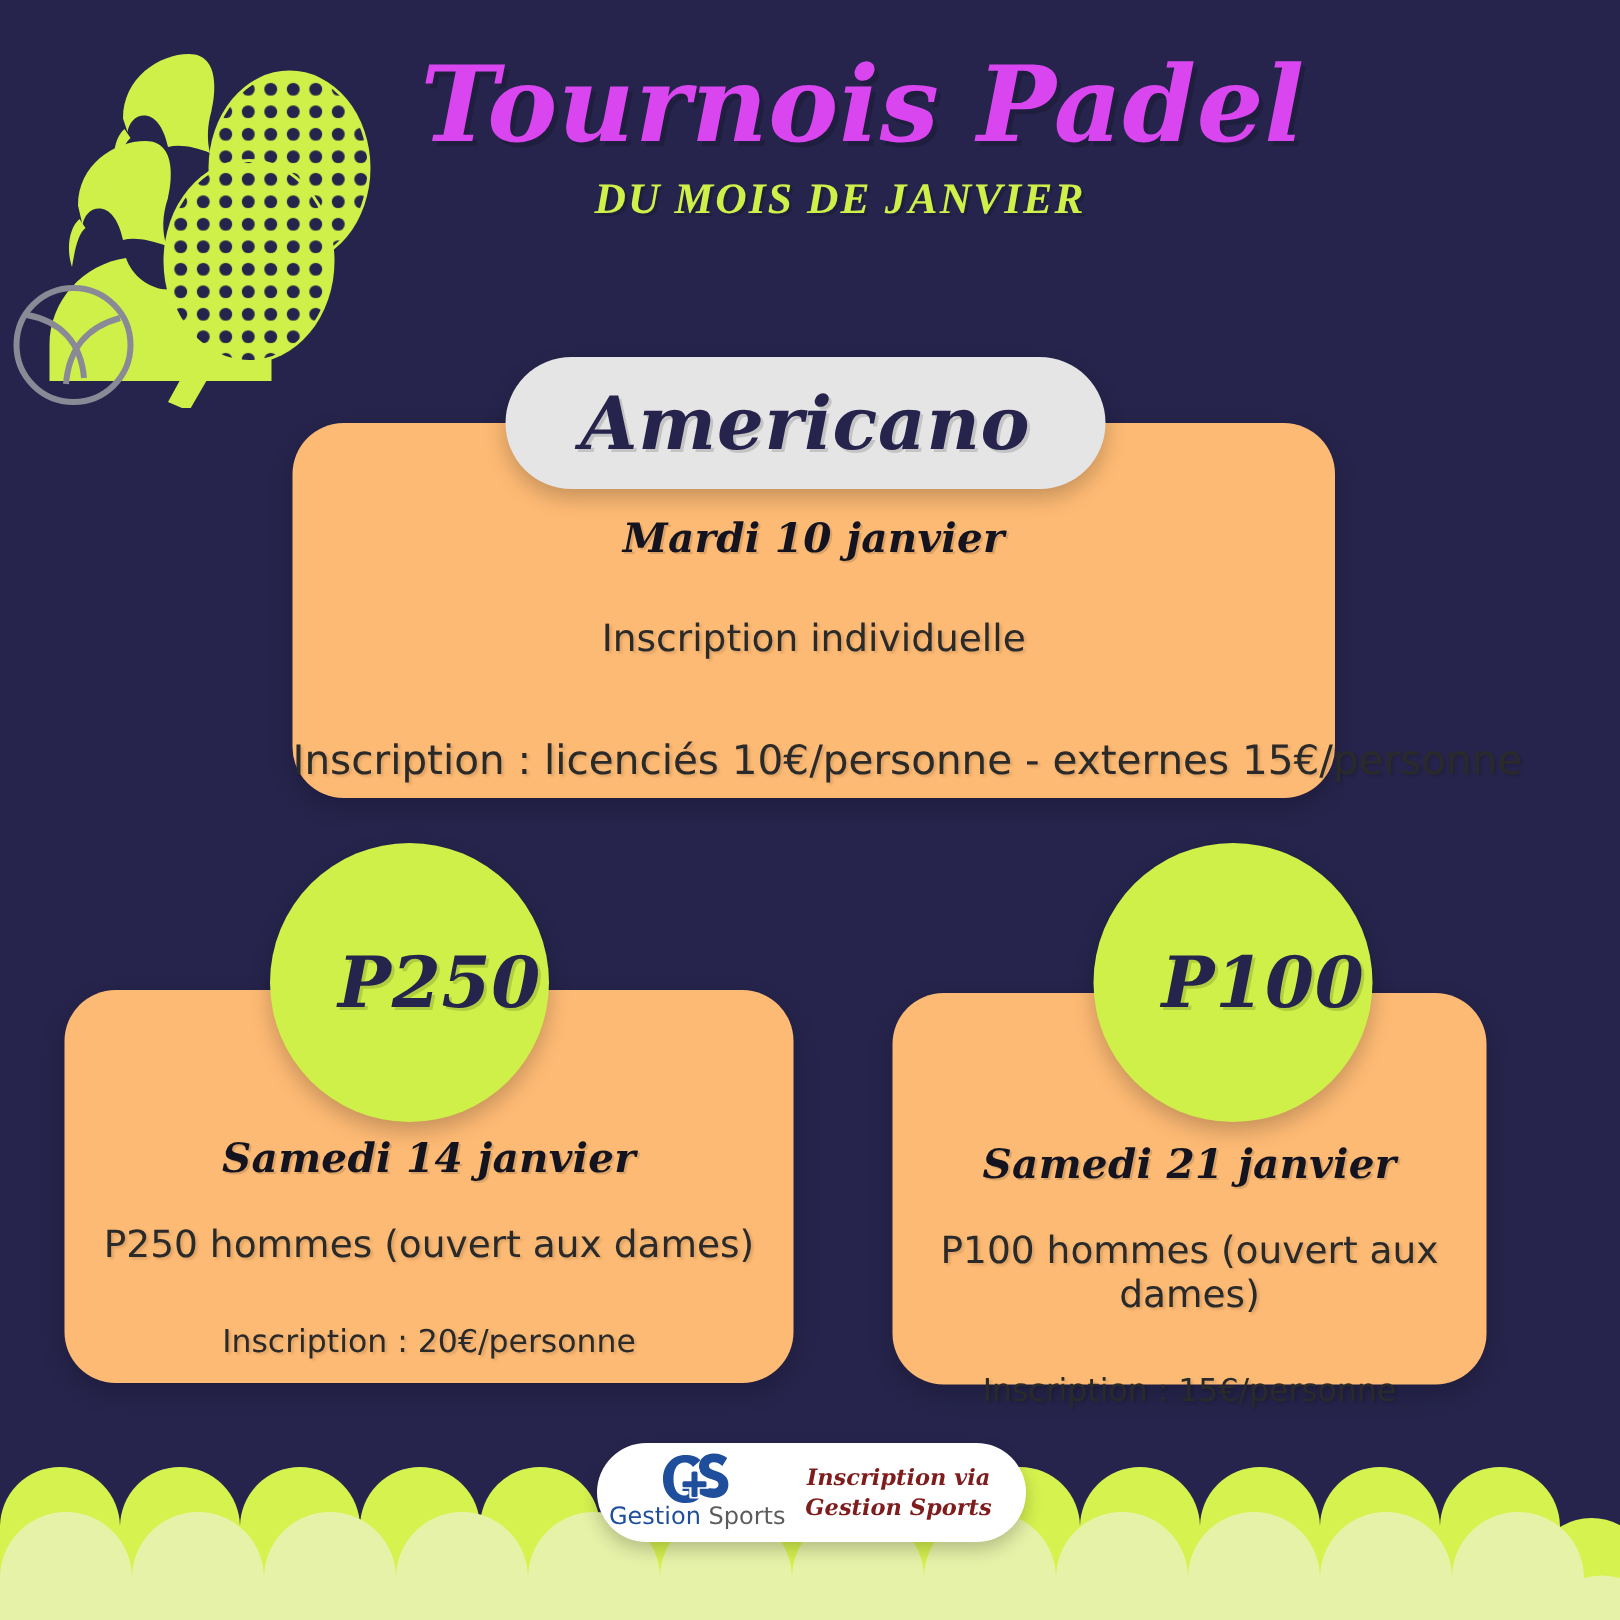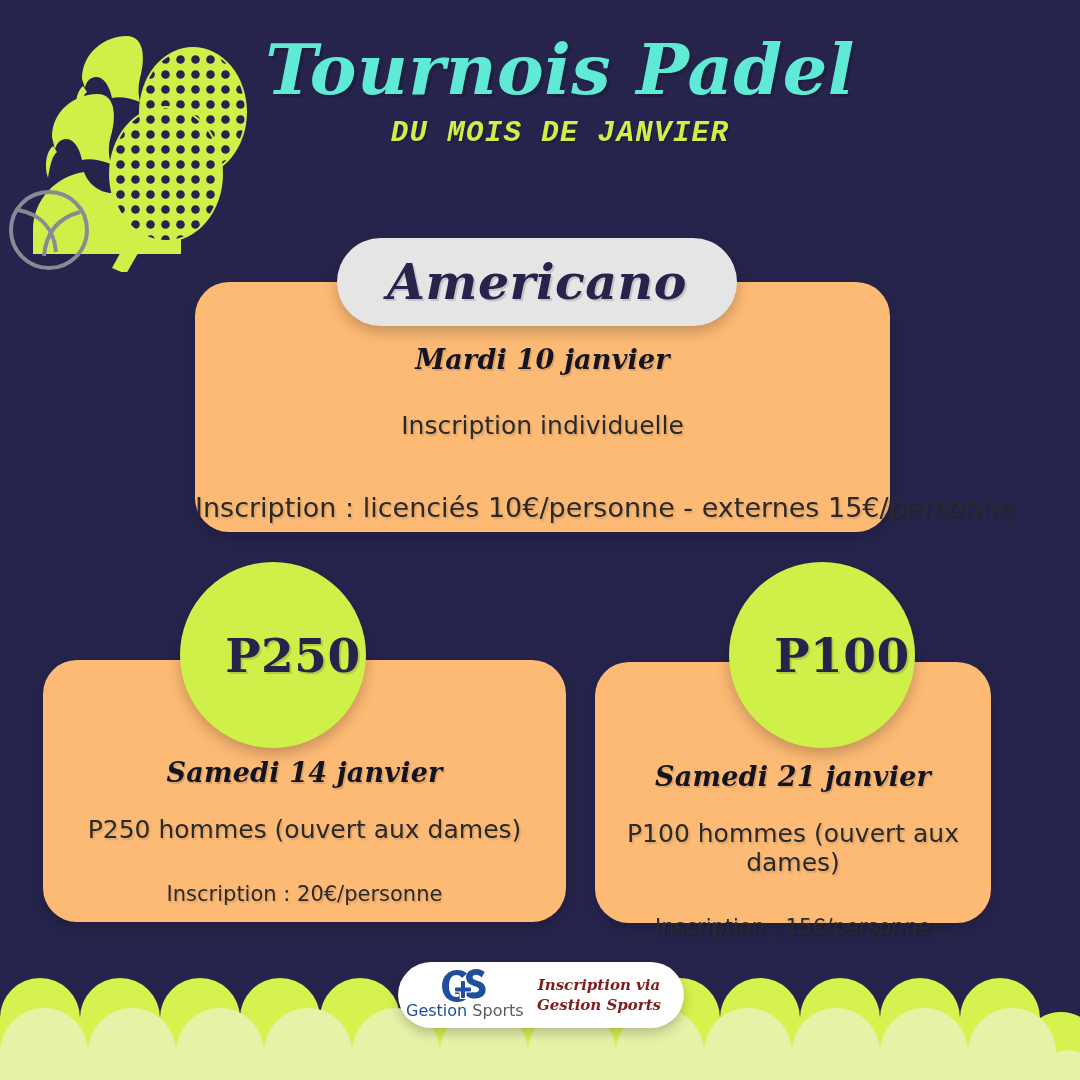--- a/index.html
+++ b/index.html
@@ -34,26 +34,27 @@
     width: 620px;
     text-align: center;
   }
   #main-title {
     font-family: "DejaVu Serif", "Liberation Serif", serif;
     font-weight: bold;
     font-style: italic;
     font-size: 70px;
     line-height: 1.04;
     letter-spacing: 0.5px;
-    color: #5eead4;
+    color: #d946ef;
     margin: 0;
     text-shadow: 3px 3px 0 rgba(0,0,0,0.16);
+    text-align: right;
   }
   #sub-title {
-    font-family: Liberation Mono, monospace;
+    font-family: Liberation Serif, serif;
     font-weight: bold;
     font-style: italic;
     font-size: 29px;
     letter-spacing: 1.4px;
     color: #CFF049;
     margin: 10px 0 0 0;
     text-shadow: 2px 2px 0 rgba(0,0,0,0.16);
   }
 
   
@@ -134,29 +135,30 @@
     border-radius: 50%;
     background: #CFF049;
     display: flex;
     align-items: center;
     justify-content: center;
     box-shadow: 0 6px 14px rgba(0,0,0,0.22);
   }
   .circle-badge .badge-text {
     font-family: "DejaVu Serif", "Liberation Serif", serif;
     font-weight: bold;
+    font-style: italic;
     font-size: 47px;
     color: #26244C;
     letter-spacing: 0.5px;
     text-shadow: 2px 2px 0 rgba(0,0,0,0.14);
     margin-left: 40px;
   }
 
   
-  #card-p250 { left: 43px; top: 660px; width: 523px; height: 262px; }
+  #card-p250 { left: 43px; top: 660px; width: 486px; height: 262px; }
   #badge-p250 { left: 180px; top: 562px; }
   #p250-body { top: 97px; }
   #p250-body .card-line { margin-top: 27px; }
   #p250-body .card-price { margin-top: 38px; }
 
   
   #card-p100 { left: 595px; top: 662px; width: 396px; height: 261px; }
   #badge-p100 { left: 729px; top: 562px; }
   #p100-body { top: 99px; }
   #p100-body .card-line { margin-top: 27px; }

